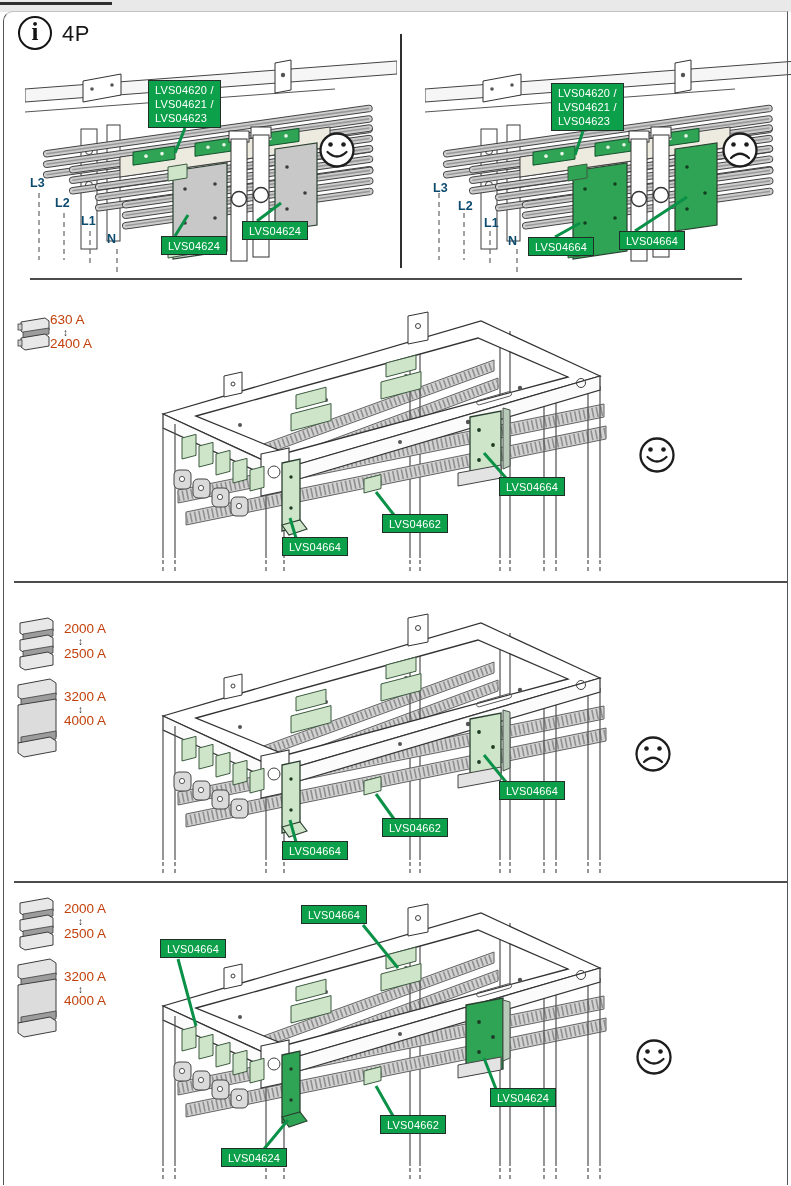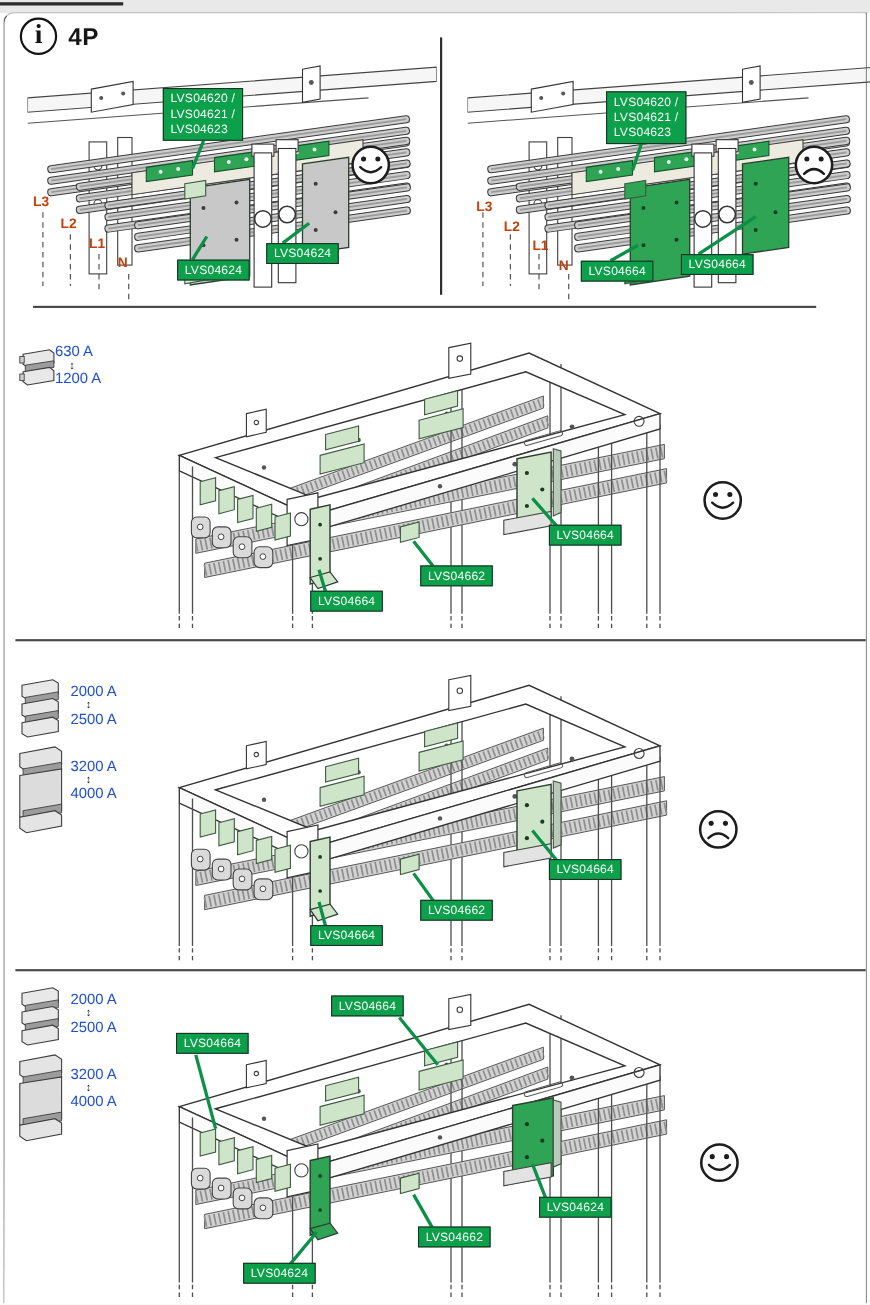--- a/index.html
+++ b/index.html
@@ -7,30 +7,30 @@
         font-family:"Liberation Sans",sans-serif}
   .topstrip{position:absolute;left:0;top:0;width:791px;height:12px;background:#e9e9e9}
   .topmark{position:absolute;left:0;top:2px;width:112px;height:3px;background:#2e2e2e}
   .pageborder{position:absolute;left:3px;top:11px;width:783px;height:1173px;
         border-left:1.6px solid #555;border-right:1.6px solid #555;border-top:1px solid #c2c2c2;
         border-radius:10px 0 0 0;pointer-events:none;z-index:9}
   .infoicon{position:absolute;left:18px;top:16px;width:34px;height:34px;border:2.6px solid #141414;
         border-radius:50%;display:flex;align-items:center;justify-content:center;
         font-family:"Liberation Serif",serif;font-weight:bold;font-size:25px;color:#141414;
         box-sizing:border-box;padding-bottom:3px}
-  .pagetitle{position:absolute;left:62px;top:21px;font-weight:bold;font-size:22px;color:#161616;letter-spacing:.5px}
+  .pagetitle{position:absolute;left:62px;top:21px;font-weight:normal;font-size:22px;color:#161616;letter-spacing:.5px}
   .vdiv{position:absolute;width:1.6px;background:#2f2f2f}
   .hdiv{position:absolute;background:#4c4c4c}
   .scene,.face,.profile{position:absolute}
   .callout{position:absolute;background:var(--cg,#0ca04a);border:1.5px solid #222e28;color:#fff;
         font-weight:normal;font-size:11px;line-height:1.3;padding:1.5px 6px;white-space:nowrap;
         z-index:6;letter-spacing:.2px}
   .callout span{display:block}
-  .phase{position:absolute;font-weight:bold;font-size:12.5px;color:#c2410c;z-index:5}
-  .rating{position:absolute;font-size:13.5px;color:#1d4ed8;white-space:nowrap}
+  .phase{position:absolute;font-weight:bold;font-size:12.5px;color:#0c4a6e;z-index:5}
+  .rating{position:absolute;font-size:13.5px;color:#c2410c;white-space:nowrap}
   .rarrow{position:absolute;font-size:10px;color:#1f1f1f}
 </style>
 </head>
 <body>
 
 <div class="page">
   <div class="topstrip"></div>
   <div class="topmark"></div>
   <div class="pageborder"></div>
 
@@ -275,21 +275,21 @@
 
   <div class="profile" style="left:16px;top:310px"><svg width="38" height="50" viewBox="0 0 38 50">
     <path d="M5,12 L29,8 L33,11 L33,20 L9,24 L5,21 Z" fill="#e8e8e8" stroke="#3d3d3d" stroke-width="1"></path>
     <path d="M7,22 L33,18 L33,24 L7,28 Z" fill="#9c9c9c" stroke="#3d3d3d" stroke-width="0.8"></path>
     <path d="M5,28 L29,24 L33,27 L33,36 L9,40 L5,37 Z" fill="#e8e8e8" stroke="#3d3d3d" stroke-width="1"></path>
     <rect x="2" y="14" width="4" height="6" fill="#cfcfcf" stroke="#3d3d3d" stroke-width="0.8"></rect>
     <rect x="2" y="30" width="4" height="6" fill="#cfcfcf" stroke="#3d3d3d" stroke-width="0.8"></rect>
       </svg></div>
   <div class="rating" style="left:50px;top:312px">630 A</div>
   <div class="rarrow" style="left:63px;top:327px">↕</div>
-  <div class="rating" style="left:50px;top:336px">1200 A</div>
+  <div class="rating" style="left:50px;top:336px">2400 A</div>
 
   <div class="scene" style="left:148px;top:296px"><svg width="470" height="280" viewBox="0 0 470 280">
         <polygon points="110,150 346,64 346,75 110,161" fill="#d2d2d2" stroke="#555" stroke-width="0.9"></polygon>
         <line x1="110" y1="155.5" x2="346" y2="69.5" stroke="#8f8f8f" stroke-width="8" stroke-dasharray="1.6 2.8"></line>
         <polygon points="118,168 350,82 350,93 118,179" fill="#d2d2d2" stroke="#555" stroke-width="0.9"></polygon>
         <line x1="118" y1="173.5" x2="350" y2="87.5" stroke="#8f8f8f" stroke-width="8" stroke-dasharray="1.6 2.8"></line>
         <line x1="262" y1="46" x2="262" y2="262" stroke="#4f4f4f" stroke-width="1.2"></line>
         <line x1="262" y1="264" x2="262" y2="276" stroke="#4f4f4f" stroke-width="1.2" stroke-dasharray="4 3"></line>
         <line x1="272" y1="43" x2="272" y2="262" stroke="#4f4f4f" stroke-width="1.2"></line>
         <line x1="272" y1="264" x2="272" y2="276" stroke="#4f4f4f" stroke-width="1.2" stroke-dasharray="4 3"></line>

